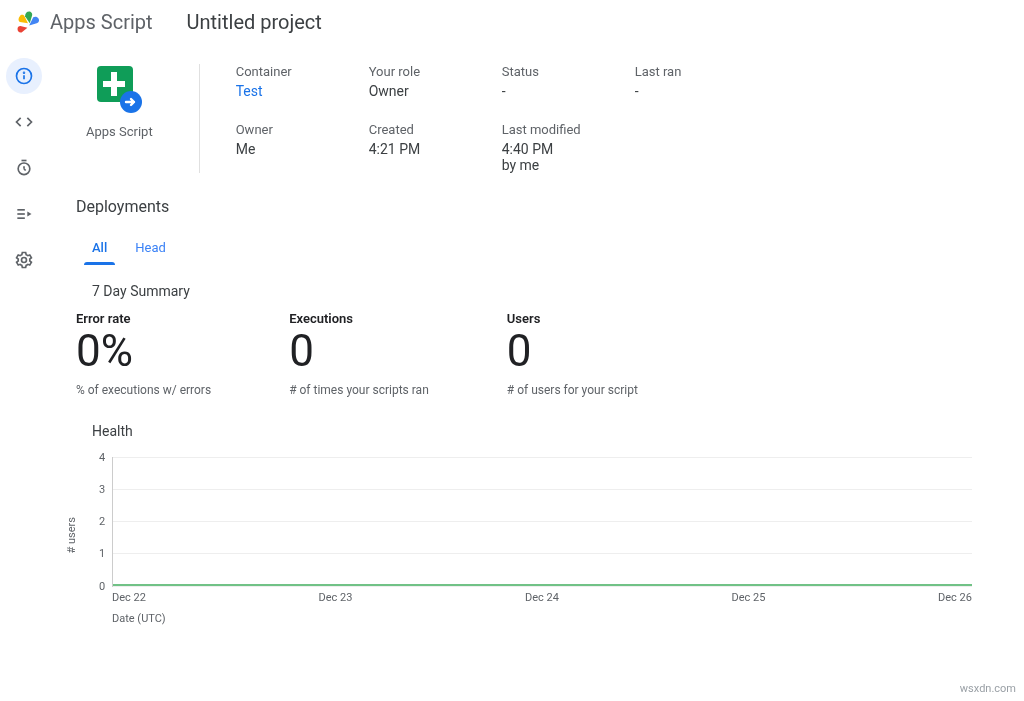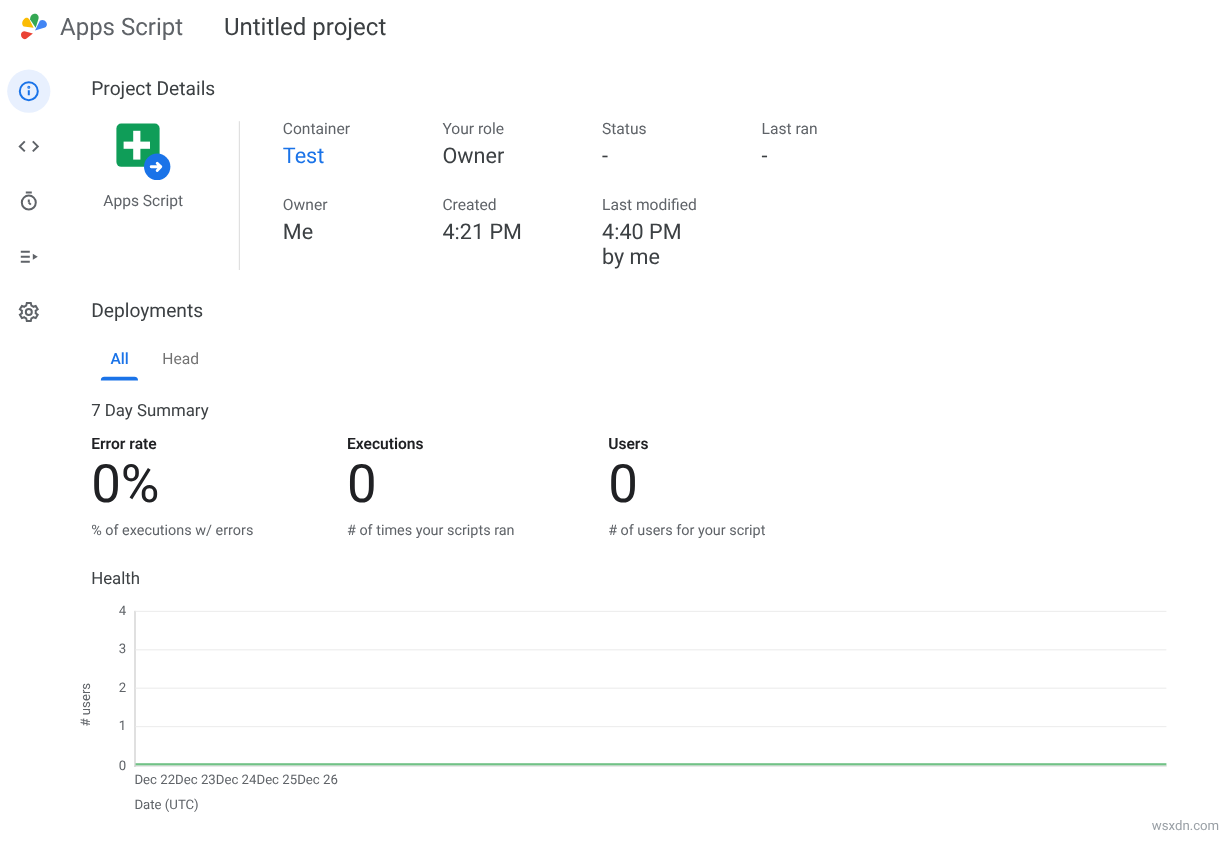--- a/index.html
+++ b/index.html
@@ -53,43 +53,43 @@
   .app-icon-col .label { font-size: 13px; color: #5f6368; }
   .divider { width: 1px; background: #e0e0e0; align-self: stretch; }
   .meta-grid {
     display: grid;
     grid-template-columns: repeat(4, 110px);
     row-gap: 18px; column-gap: 2px;
     font-size: 13px;
     gap: 23px;
   }
   .meta-item .k { color: #5f6368; margin-bottom: 4px; font-size: 13px; }
-  .meta-item .v { color: #3c4043; font-size: 18px; }
+  .meta-item .v { color: #3c4043; font-size: 14px; }
   .meta-item .v.link { color: #1a73e8; cursor: pointer; }
   .tabs { display: flex; gap: 24px; border-bottom: none; margin: 6px 0 4px 14px; text-align: center; }
-  .tab { font-size: 13px; color: #737373; padding: 6px 2px 10px; cursor: pointer; position: relative; }
+  .tab { font-size: 13px; color: #3b82f6; padding: 6px 2px 10px; cursor: pointer; position: relative; }
   .tab.active { color: #1a73e8; font-weight: 500; }
   .tab.active::after { content:""; position:absolute; left:-6px; right:-6px; bottom:0; height:3px; background:#1a73e8; border-radius:3px 3px 0 0;}
-  .sub-h { font-size: 14px; color: #3c4043; margin: 18px 0 12px; }
+  .sub-h { font-size: 14px; color: #3c4043; margin: 18px 16px 12px; }
   .summary-row { display: flex; gap: 78px; }
   .stat .label { font-size: 13px; font-weight: 600; color: #202124; margin-bottom: 0px; }
   .stat .value { font-size: 44px; font-weight: 400; color: #202124; line-height: 1.15; }
   .stat .desc { font-size: 12px; color: #5f6368; margin-top: 6px; }
   .chart-area { margin-top: 18px; position: relative; padding-left: 36px; }
   .ylabel {
     position: absolute; left: 2px; top: 54%; transform: rotate(-90deg) translateY(-50%);
     transform-origin: left center; font-size: 11px; color: #5f6368;
   }
   .plot {
     position: relative; height: 130px; width: 860px;
     border-left: 1px solid #ccc; border-bottom: 1px solid #ccc;
   }
   .grid-line { position:absolute; left:0; right:0; border-top:1px solid #eee; }
   .y-tick { position:absolute; left:-14px; font-size:11px; color:#5f6368; transform: translateY(-50%); }
-  .x-ticks { display:flex; justify-content:flex-start; width:860px; margin-top:4px; font-size:11px; color:#5f6368;}
+  .x-ticks { display:flex; justify-content:space-between; width:860px; margin-top:4px; font-size:11px; color:#5f6368;}
   .xlabel { text-align:left; width:860px; font-size:11px; color:#5f6368; margin-top:8px; }
   .zero-line { position:absolute; left:0; right:0; bottom:0; height:2px; background:#34a853; opacity:0.7; }
   .watermark { position: fixed; right: 8px; bottom: 6px; font-size: 11px; color: #9aa0a6; }
   .app-icon-svg { position:relative; width:52px; height:52px; }
 </style>
 </head>
 <body>
 
 <div class="header">
   <div class="logo-wrap">
@@ -137,21 +137,20 @@
     </div>
     <div class="nav-btn">
       <svg viewBox="0 0 24 24" fill="none" stroke="currentColor" stroke-width="2">
           <circle cx="12" cy="12" r="3"></circle>
           <path d="M19 12a7 7 0 0 0-.1-1.2l2-1.5-2-3.4-2.3.9a7 7 0 0 0-2-1.2L14 3h-4l-.6 2.6a7 7 0 0 0-2 1.2l-2.3-.9-2 3.4 2 1.5A7 7 0 0 0 5 12a7 7 0 0 0 .1 1.2l-2 1.5 2 3.4 2.3-.9a7 7 0 0 0 2 1.2L10 21h4l.6-2.6a7 7 0 0 0 2-1.2l2.3.9 2-3.4-2-1.5c.07-.4.1-.8.1-1.2z"></path>
         </svg>
     </div>
   </div>
 
   <div class="content">
-    <h2 class="section">Project Details</h2>
 
     <div class="details-row">
       <div class="app-icon-col">
         <div class="app-icon-svg">
           <svg width="52" height="52" viewBox="0 0 52 52">
             <rect x="4" y="2" width="36" height="36" rx="4" fill="#0f9d58"></rect>
             <rect x="18" y="8" width="6" height="24" fill="#fff"></rect>
             <rect x="10" y="17" width="22" height="6" fill="#fff"></rect>
             <circle cx="38" cy="38" r="11" fill="#1a73e8"></circle>
             <path d="M33 38 h8 m-3 -3 l3 3 -3 3" stroke="#fff" stroke-width="2.4" fill="none" stroke-linecap="round" stroke-linejoin="round"></path>

